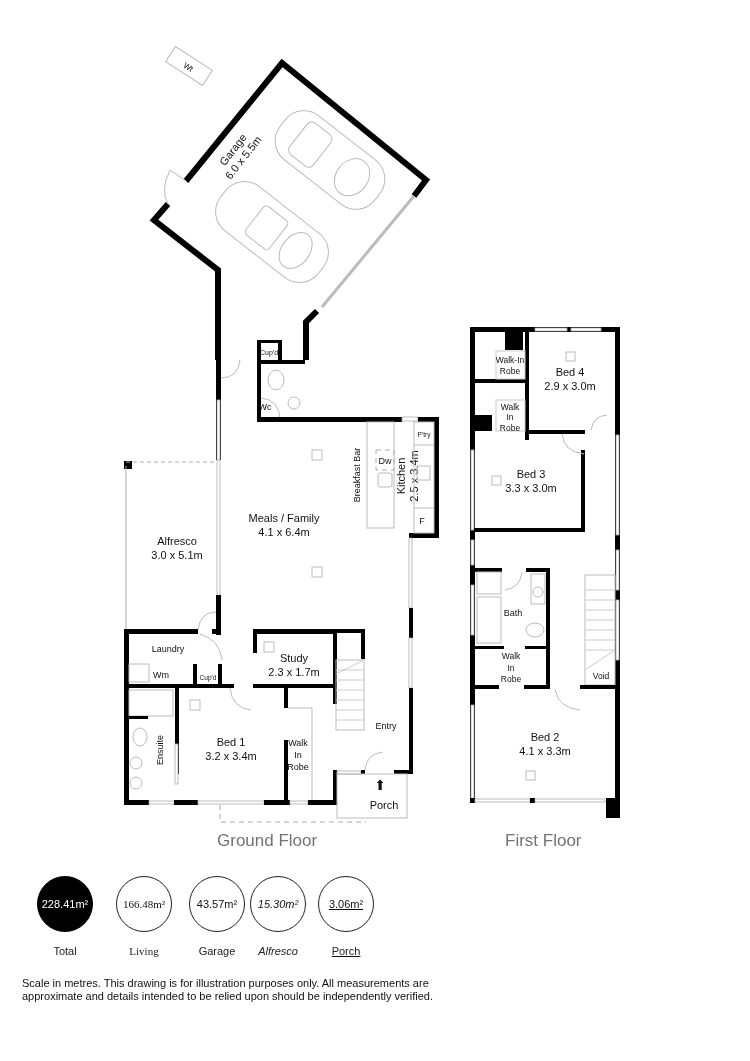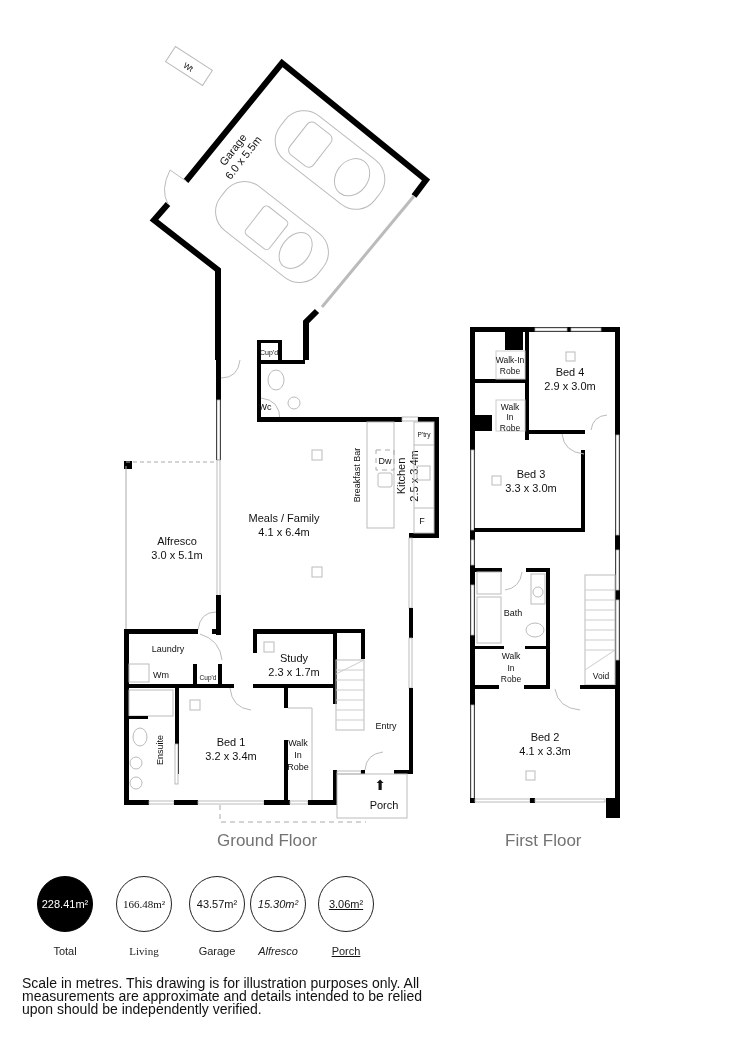--- a/index.html
+++ b/index.html
@@ -7,21 +7,21 @@
   svg.plan { position: absolute; left: 0; top: 0; }
   .lbl { font-family: "Liberation Sans", sans-serif; fill: #111; }
   .wall { fill: #000; }
   .thin2 { fill: none; stroke: #bbb; stroke-width: 1; }
   .dash { fill: none; stroke: #aaa; stroke-width: 1; stroke-dasharray: 5 4; }
   .floor-title { position: absolute; font-size: 17px; color: #737373; }
   .area { position: absolute; width: 56px; text-align: center; }
   .circle { width: 54px; height: 54px; border: 1.5px solid #222; border-radius: 50%; display: flex; align-items: center; justify-content: center; font-size: 11px; color: #111; background: #fff; }
   .circle.total { background: #000; color: #fff; border-color: #000; }
   .area-label { margin-top: 13px; font-size: 11px; color: #222; }
-  .disclaimer { position: absolute; left: 22px; top: 977px; width: 420px; font-size: 14px; line-height: 13px; color: #111; }
+  .disclaimer { position: absolute; left: 22px; top: 977px; width: 420px; font-size: 11px; line-height: 13px; color: #111; }
 </style>
 </head>
 <body>
 
 <svg class="plan" width="750" height="870" viewBox="0 0 750 870">
 
   <g>
 
     <g transform="translate(189,66) rotate(33)">
       <rect x="-22" y="-9" width="44" height="18" class="thin2"></rect>

